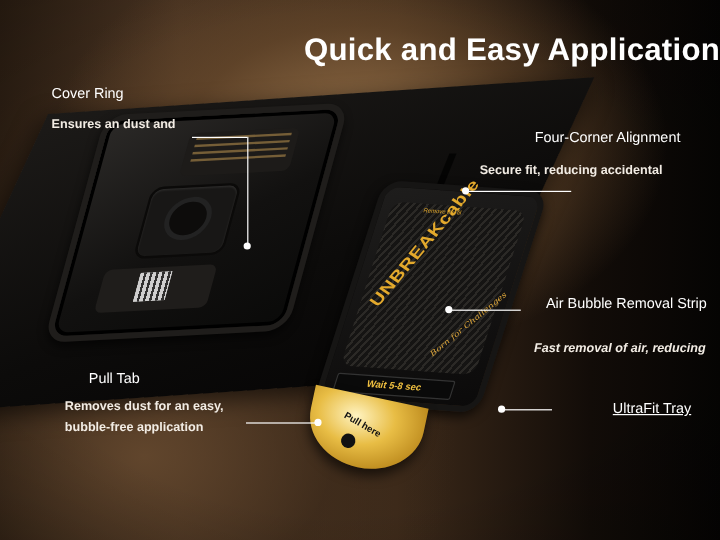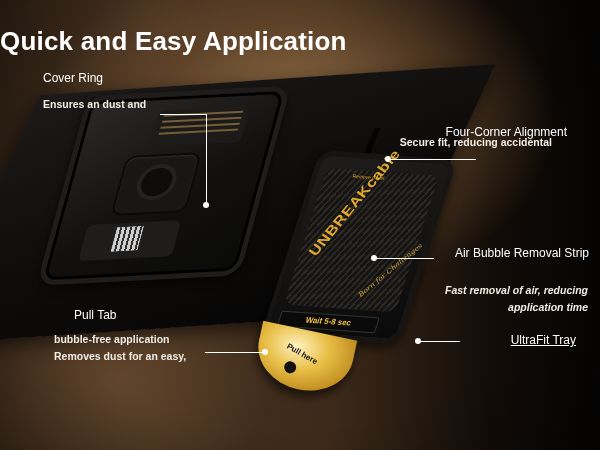--- a/index.html
+++ b/index.html
@@ -4,21 +4,21 @@
 <style>
   html,body{margin:0;padding:0;}
   body{width:600px;height:450px;overflow:hidden;font-family:"Liberation Sans",sans-serif;}
   .stage{position:relative;width:600px;height:450px;overflow:hidden;
     background:
       radial-gradient(ellipse 320px 220px at 300px 120px, rgba(168,128,84,0.85), rgba(110,78,46,0.6) 45%, rgba(40,28,18,0) 80%),
       radial-gradient(ellipse 260px 200px at 120px 380px, rgba(100,72,46,0.9), rgba(60,42,26,0.5) 60%, rgba(0,0,0,0) 100%),
       linear-gradient(90deg,#2a1d12 0%,#4a3422 25%,#3d2a1a 55%,#120c08 82%,#050403 100%);}
   .vignette{position:absolute;inset:0;background:
       radial-gradient(ellipse 700px 520px at 280px 220px, rgba(0,0,0,0) 40%, rgba(0,0,0,0.55) 100%);}
-  .title{position:absolute;top:26px;left:0;width:600px;text-align:left;color:#fff;
+  .title{position:absolute;top:26px;left:0;width:600px;text-align:right;color:#fff;
     font-weight:700;font-size:26px;letter-spacing:0.2px;}
   .lbl-h{position:absolute;color:#fff;font-size:12px;font-weight:400;white-space:nowrap;}
   .lbl-s{position:absolute;color:#f2ece4;font-size:10.5px;font-weight:700;line-height:17px;}
   .r{text-align:right;}
   .line{position:absolute;background:#fff;height:1px;}
   .vline{position:absolute;background:#fff;width:1px;}
   .dot{position:absolute;width:6px;height:6px;border-radius:50%;background:#fff;}
 
   
   .board{position:absolute;left:40px;top:95px;width:440px;height:250px;
@@ -98,39 +98,38 @@
   <div class="title">Quick and Easy Application</div>
 
   <div class="lbl-h" style="left:43px;top:71px;">Cover Ring</div>
   <div class="lbl-s" style="left:43px;top:96px;">
     <div>Ensures an dust and</div>
   </div>
   <div class="line" style="left:160px;top:114px;width:46px;"></div>
   <div class="vline" style="left:206px;top:114px;height:90px;"></div>
   <div class="dot" style="left:203px;top:202px;"></div>
 
-  <div class="lbl-h r" style="right:33px;top:125px;text-align:center;">Four-Corner Alignment</div>
+  <div class="lbl-h r" style="right:33px;top:107px;text-align:center;">Four-Corner Alignment</div>
   <div class="lbl-s r" style="right:48px;top:134px;">
     <div>Secure fit, reducing accidental</div>
   </div>
   <div class="line" style="left:388px;top:159px;width:88px;"></div>
   <div class="dot" style="left:385px;top:156px;"></div>
 
   <div class="lbl-h r" style="right:11px;top:246px;font-size:12px;">Air Bubble Removal Strip</div>
   <div class="lbl-s r" style="right:12px;top:282px;font-style:italic;">
     <div>Fast removal of air, reducing</div>
-    <div>application time</div>
   </div>
   <div class="line" style="left:374px;top:258px;width:60px;"></div>
   <div class="dot" style="left:371px;top:255px;"></div>
 
   <div class="lbl-h" style="left:54px;top:308px;margin-left:20px;">Pull Tab</div>
   <div class="lbl-s" style="left:54px;top:331px;">
+    <div>Removes dust for an easy,</div>
     <div>bubble-free application</div>
-    <div>Removes dust for an easy,</div>
   </div>
   <div class="line" style="left:205px;top:352px;width:60px;"></div>
   <div class="dot" style="left:262px;top:349px;"></div>
 
   <div class="lbl-h r" style="right:24px;top:333px;text-decoration:underline;">UltraFit Tray</div>
   <div class="line" style="left:418px;top:341px;width:42px;"></div>
   <div class="dot" style="left:415px;top:338px;"></div>
 </div>
 
 </body></html>

